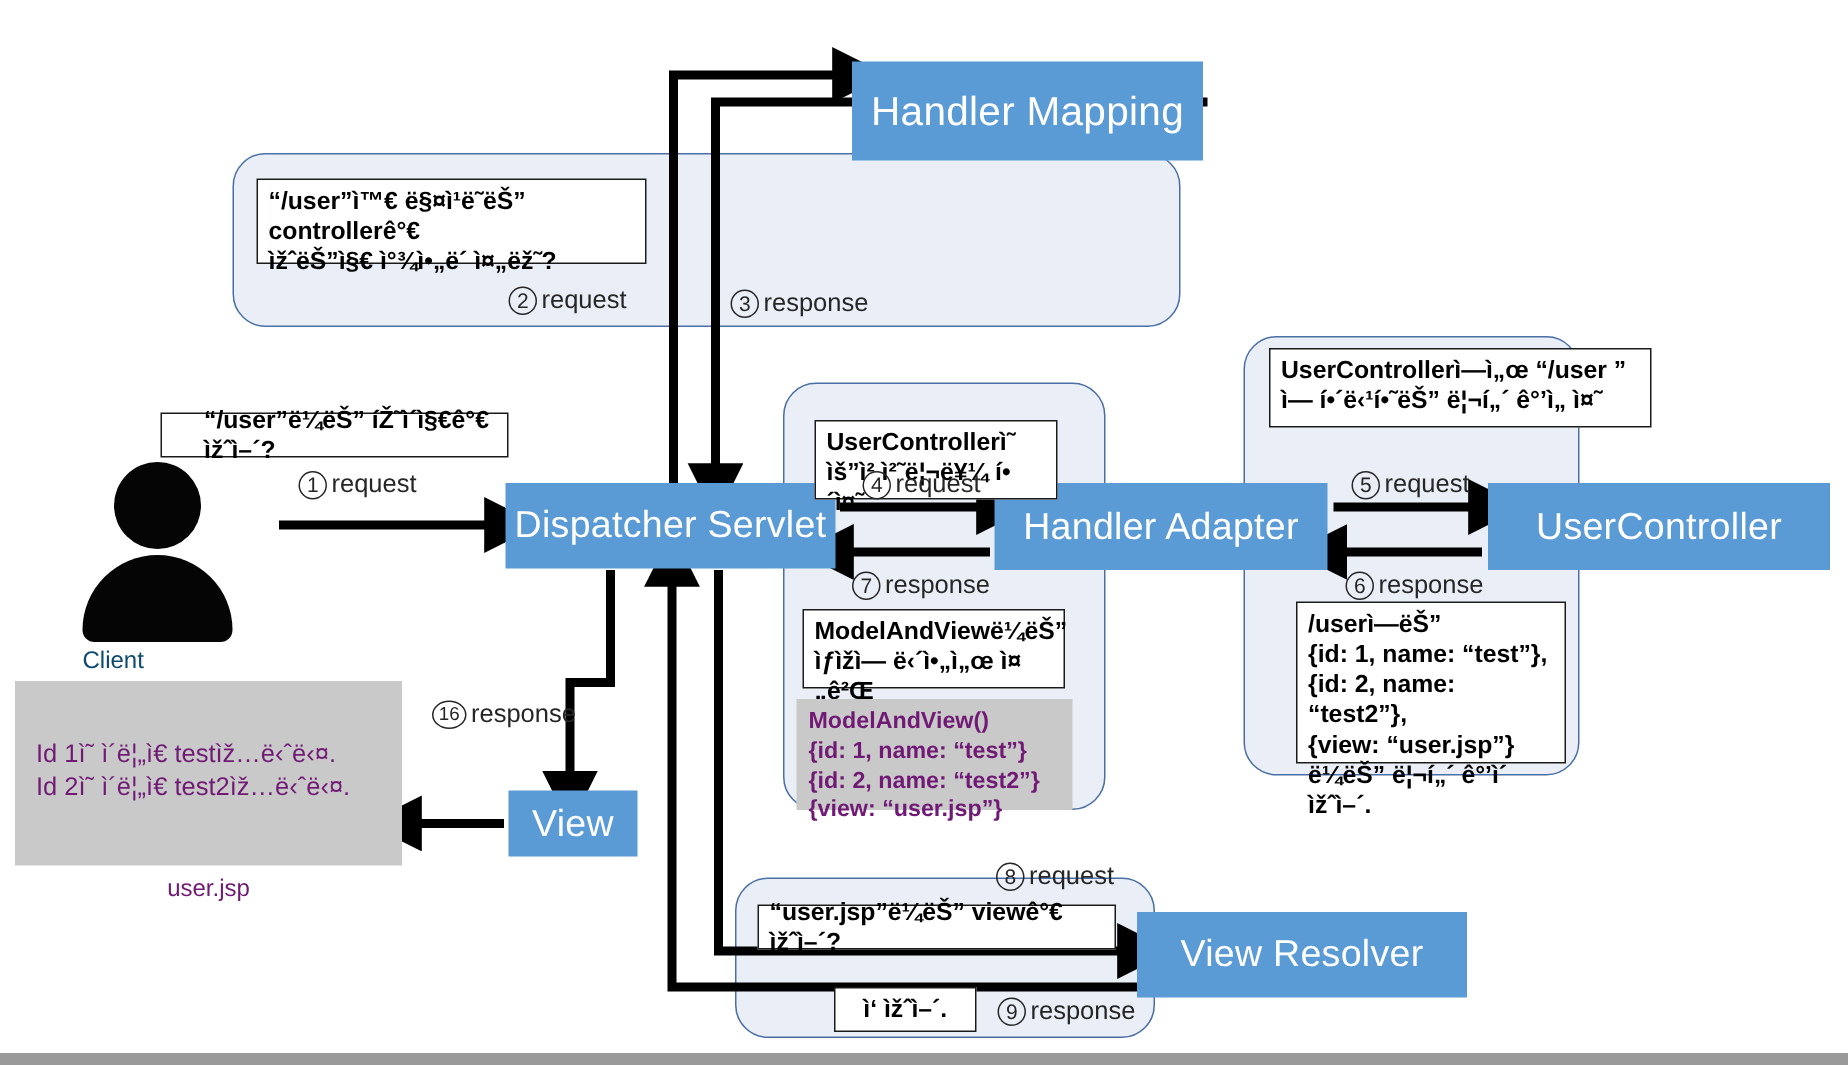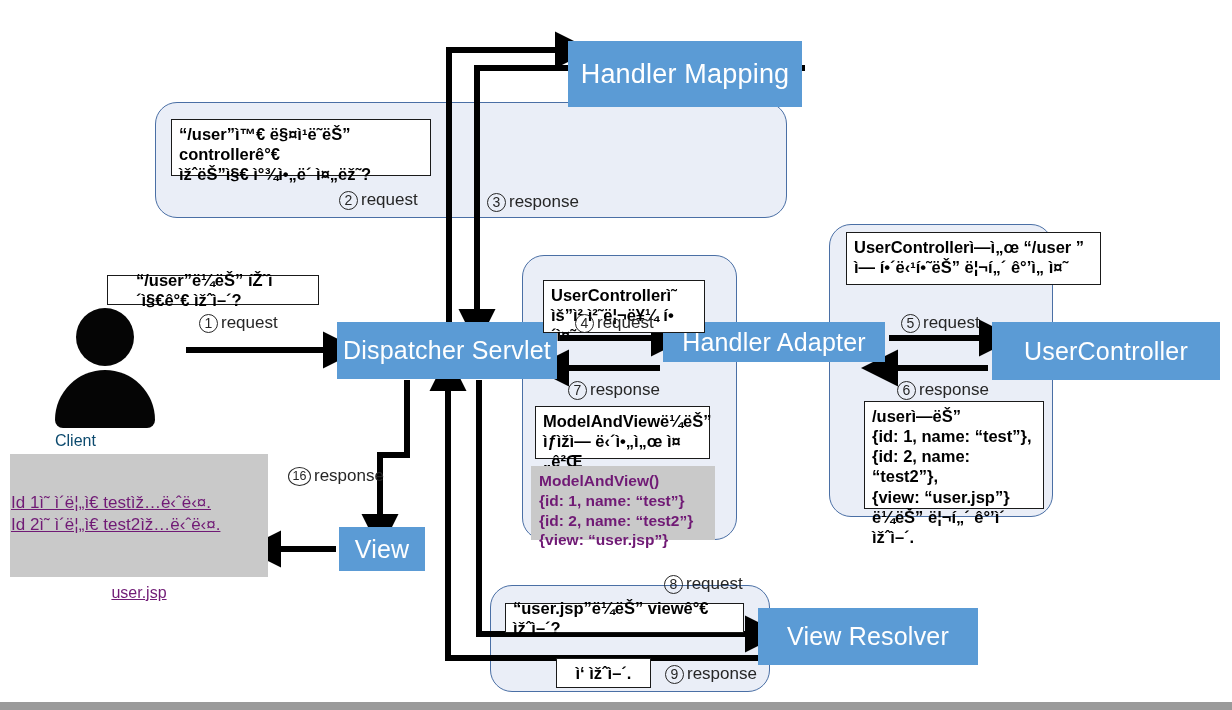--- a/index.html
+++ b/index.html
@@ -54,23 +54,22 @@
     box-sizing:border-box;
     color:#701a75;
     line-height:1.28;
     white-space:pre-line;
   }
   .graybox.mav{
     font-weight:bold;
     padding:5px 8px;
   }
   .graybox.render{
-    padding:16px 1px;
+    padding:16px 14px;
     font-size:17px;
-    text-decoration:underline;
   }
   
   .step{
     position:absolute;
     display:flex;
     align-items:center;
     gap:3px;
     color:#262626;
     font-size:17px;
     white-space:nowrap;
@@ -166,21 +165,21 @@
   </svg>
 
   <div class="bluebox" style="left:568px;top:17px;width:234px;height:66px;font-size:27px;margin-top:24px;">
     <span>Handler Mapping</span>
   </div>
 
   <div class="bluebox" style="left:337px;top:322px;width:220px;height:57px;font-size:25px;">
     <span>Dispatcher Servlet</span>
   </div>
 
-  <div class="bluebox" style="left:663px;top:322px;width:222px;height:40px;font-size:25px;">
+  <div class="bluebox" style="left:663px;top:322px;width:222px;height:58px;font-size:25px;">
     <span>Handler Adapter</span>
   </div>
 
   <div class="bluebox" style="left:992px;top:322px;width:228px;height:58px;font-size:25px;">
     <span>UserController</span>
   </div>
 
   <div class="bluebox" style="left:758px;top:608px;width:220px;height:57px;font-size:25px;">
     <span>View Resolver</span>
   </div>
@@ -188,21 +187,21 @@
   <div class="bluebox" style="left:339px;top:527px;width:86px;height:44px;font-size:25px;">
     <span>View</span>
   </div>
 
   <div class="client-icon" style="left:55px;top:308px;width:100px;height:120px;">
     <div class="client-head"></div>
     <div class="client-body"></div>
   </div>
   <div class="caption" style="left:55px;top:432px;width:100px;">Client</div>
 
-  <div class="wbox" style="left:107px;top:275px;width:212px;height:30px;font-size:16.5px;display:flex;align-items:center;padding-left:28px;">“/user”ë¼ëŠ” íŽ˜ì´ì§€ê°€ ìžˆì–´?</div>
+  <div class="wbox" style="left:107px;top:275px;width:232px;height:30px;font-size:16.5px;display:flex;align-items:center;padding-left:28px;">“/user”ë¼ëŠ” íŽ˜ì´ì§€ê°€ ìžˆì–´?</div>
 
   <div class="wbox" style="left:171px;top:119px;width:260px;height:57px;font-size:16.5px;">“/user”ì™€ ë§¤ì¹­ë˜ëŠ” controllerê°€
 ìžˆëŠ”ì§€ ì°¾ì•„ë´ ì¤„ëž˜?</div>
 
 
   <div class="wbox" style="left:543px;top:265px;width:162px;height:53px;font-size:16.5px;margin-top:15px;">UserControllerì˜
 ìš”ì²­ ì²˜ë¦¬ë¥¼ í•´ì¤˜.</div>
 
   <div class="wbox" style="left:535px;top:406px;width:175px;height:53px;font-size:16.5px;">ModelAndViewë¼ëŠ”
 ìƒìžì— ë‹´ì•„ì„œ ì¤„ê²Œ</div>

